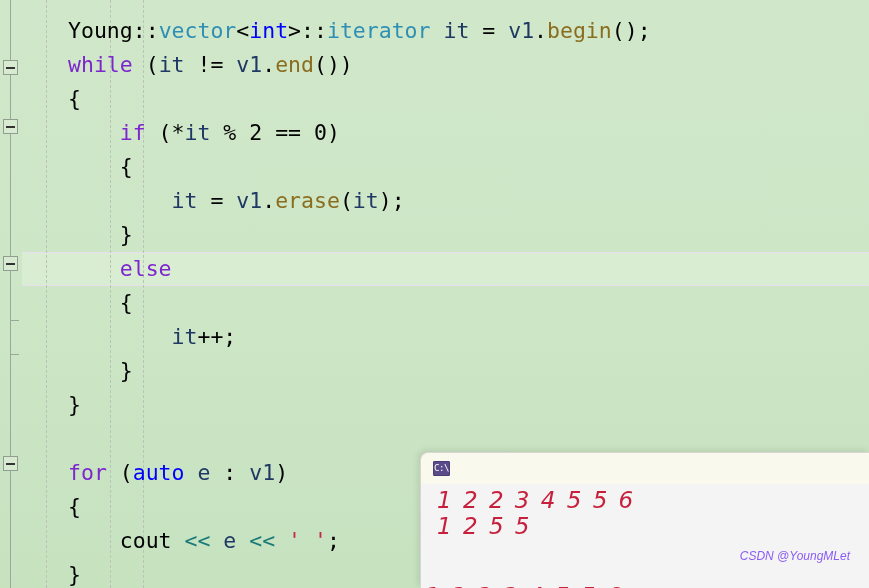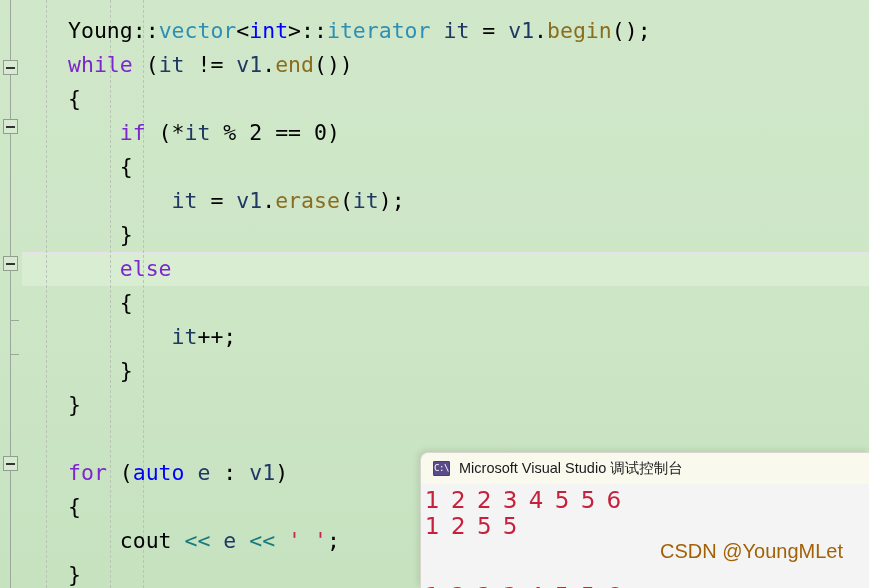--- a/index.html
+++ b/index.html
@@ -142,44 +142,45 @@
   #console-title {
     font-family: "Liberation Sans", sans-serif;
     font-size: 14.5px;
     color: #1a1a1a;
     white-space: nowrap;
   }
   #console-body {
     position: relative;
     height: 105px;
     background: #f4f4f4;
-    padding: 3px 0 0 4px;
+    padding: 3px 0 0 16px;
+    font-style: italic;
   }
   .console-line {
     font-family: "DejaVu Sans", sans-serif;
     font-size: 23px;
     line-height: 26px;
     color: #c7203c;
     white-space: pre;
     letter-spacing: 2px;
   }
   .console-line-clipped {
     position: absolute;
     left: 4px;
     bottom: -4px;
     height: 10px;
     overflow: hidden;
   }
   #watermark {
     position: absolute;
-    right: 26px;
+    right: 19px;
     bottom: 26px;
     font-family: "Liberation Sans", sans-serif;
-    font-size: 20px;
-    color: #a16207;
+    font-size: 12px;
+    color: #8b5cf6;
     white-space: nowrap;
   }
 </style>
 </head>
 <body>
 
 <div id="screen">
 
   <div id="editor">
 
@@ -200,21 +201,20 @@
         <div class="indent-guide" style="left: 110px;"></div>
         <div class="indent-guide" style="left: 143px;"></div>
       </div>
 
     <div id="code"><span class="ln"><span class="tok-plain">Young</span><span class="tok-plain">::</span><span class="tok-class">vector</span><span class="tok-plain">&lt;</span><span class="tok-type">int</span><span class="tok-plain">&gt;</span><span class="tok-plain">::</span><span class="tok-class">iterator</span><span class="tok-plain"> </span><span class="tok-var">it</span><span class="tok-plain"> = </span><span class="tok-var">v1</span><span class="tok-plain">.</span><span class="tok-fn">begin</span><span class="tok-plain">();</span></span><span class="ln"><span class="tok-kw">while</span><span class="tok-plain"> (</span><span class="tok-var">it</span><span class="tok-plain"> != </span><span class="tok-var">v1</span><span class="tok-plain">.</span><span class="tok-fn">end</span><span class="tok-plain">())</span></span><span class="ln"><span class="tok-plain">{</span></span><span class="ln"><span class="tok-plain">    </span><span class="tok-kw">if</span><span class="tok-plain"> (*</span><span class="tok-var">it</span><span class="tok-plain"> % </span><span class="tok-num">2</span><span class="tok-plain"> == </span><span class="tok-num">0</span><span class="tok-plain">)</span></span><span class="ln"><span class="tok-plain">    </span><span class="tok-plain">{</span></span><span class="ln"><span class="tok-plain">        </span><span class="tok-var">it</span><span class="tok-plain"> = </span><span class="tok-var">v1</span><span class="tok-plain">.</span><span class="tok-fn">erase</span><span class="tok-plain">(</span><span class="tok-var">it</span><span class="tok-plain">);</span></span><span class="ln"><span class="tok-plain">    </span><span class="tok-plain">}</span></span><span class="ln"><span class="tok-plain">    </span><span class="tok-kw">else</span></span><span class="ln"><span class="tok-plain">    </span><span class="tok-plain">{</span></span><span class="ln"><span class="tok-plain">        </span><span class="tok-var">it</span><span class="tok-plain">++;</span></span><span class="ln"><span class="tok-plain">    </span><span class="tok-plain">}</span></span><span class="ln"><span class="tok-plain">}</span></span><span class="ln"></span><span class="ln"><span class="tok-kw">for</span><span class="tok-plain"> (</span><span class="tok-type">auto</span><span class="tok-plain"> </span><span class="tok-var">e</span><span class="tok-plain"> : </span><span class="tok-var">v1</span><span class="tok-plain">)</span></span><span class="ln"><span class="tok-plain">{</span></span><span class="ln"><span class="tok-plain">    </span><span class="tok-plain">cout</span><span class="tok-plain"> </span><span class="tok-op">&lt;&lt;</span><span class="tok-plain"> </span><span class="tok-var">e</span><span class="tok-plain"> </span><span class="tok-op">&lt;&lt;</span><span class="tok-plain"> </span><span class="tok-str">' '</span><span class="tok-plain">;</span></span><span class="ln"><span class="tok-plain">}</span></span></div>
   </div>
 
   <div id="console-window">
     <div id="console-titlebar">
       <div id="console-icon">C:\</div>
-      <div id="console-title">Microsoft Visual Studio 调试控制台</div>
     </div>
     <div id="console-body">
       <div id="console-lines">
           <div class="console-line">1 2 2 3 4 5 5 6</div>
           <div class="console-line">1 2 5 5</div>
         </div>
       <div class="console-line console-line-clipped">1 2 2 3 4 5 5 6</div>
       <div id="watermark">CSDN @YoungMLet</div>
     </div>
   </div>

